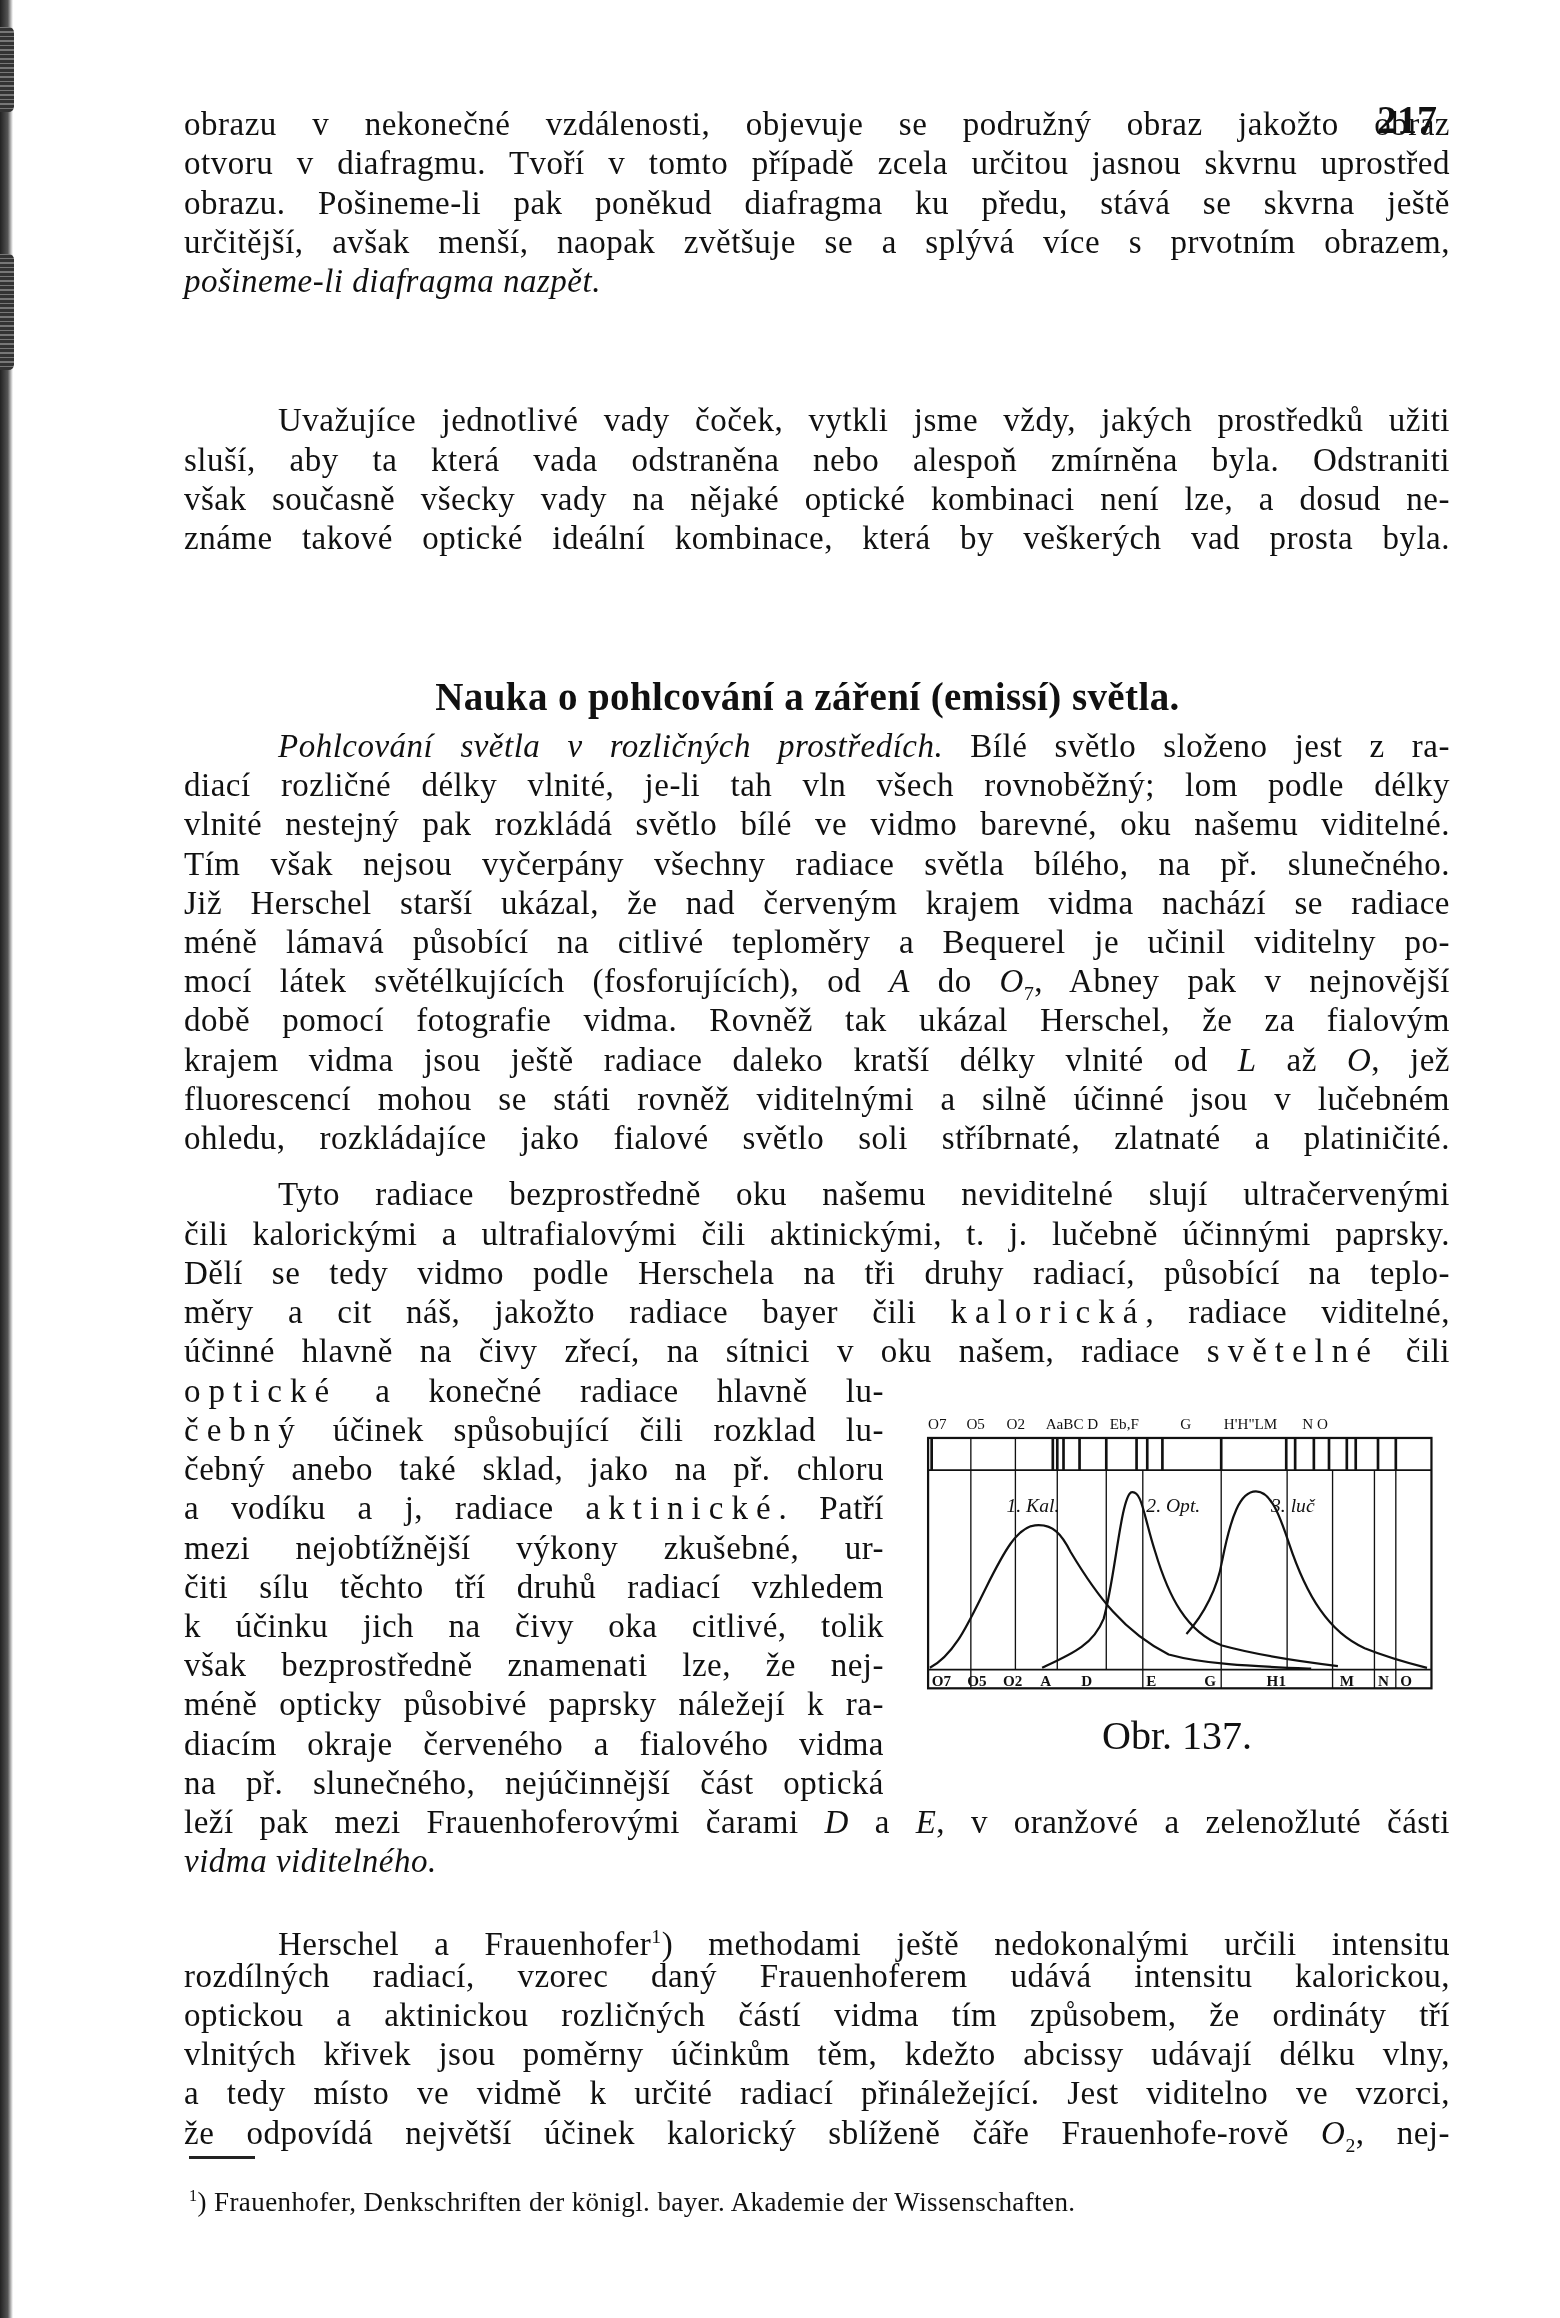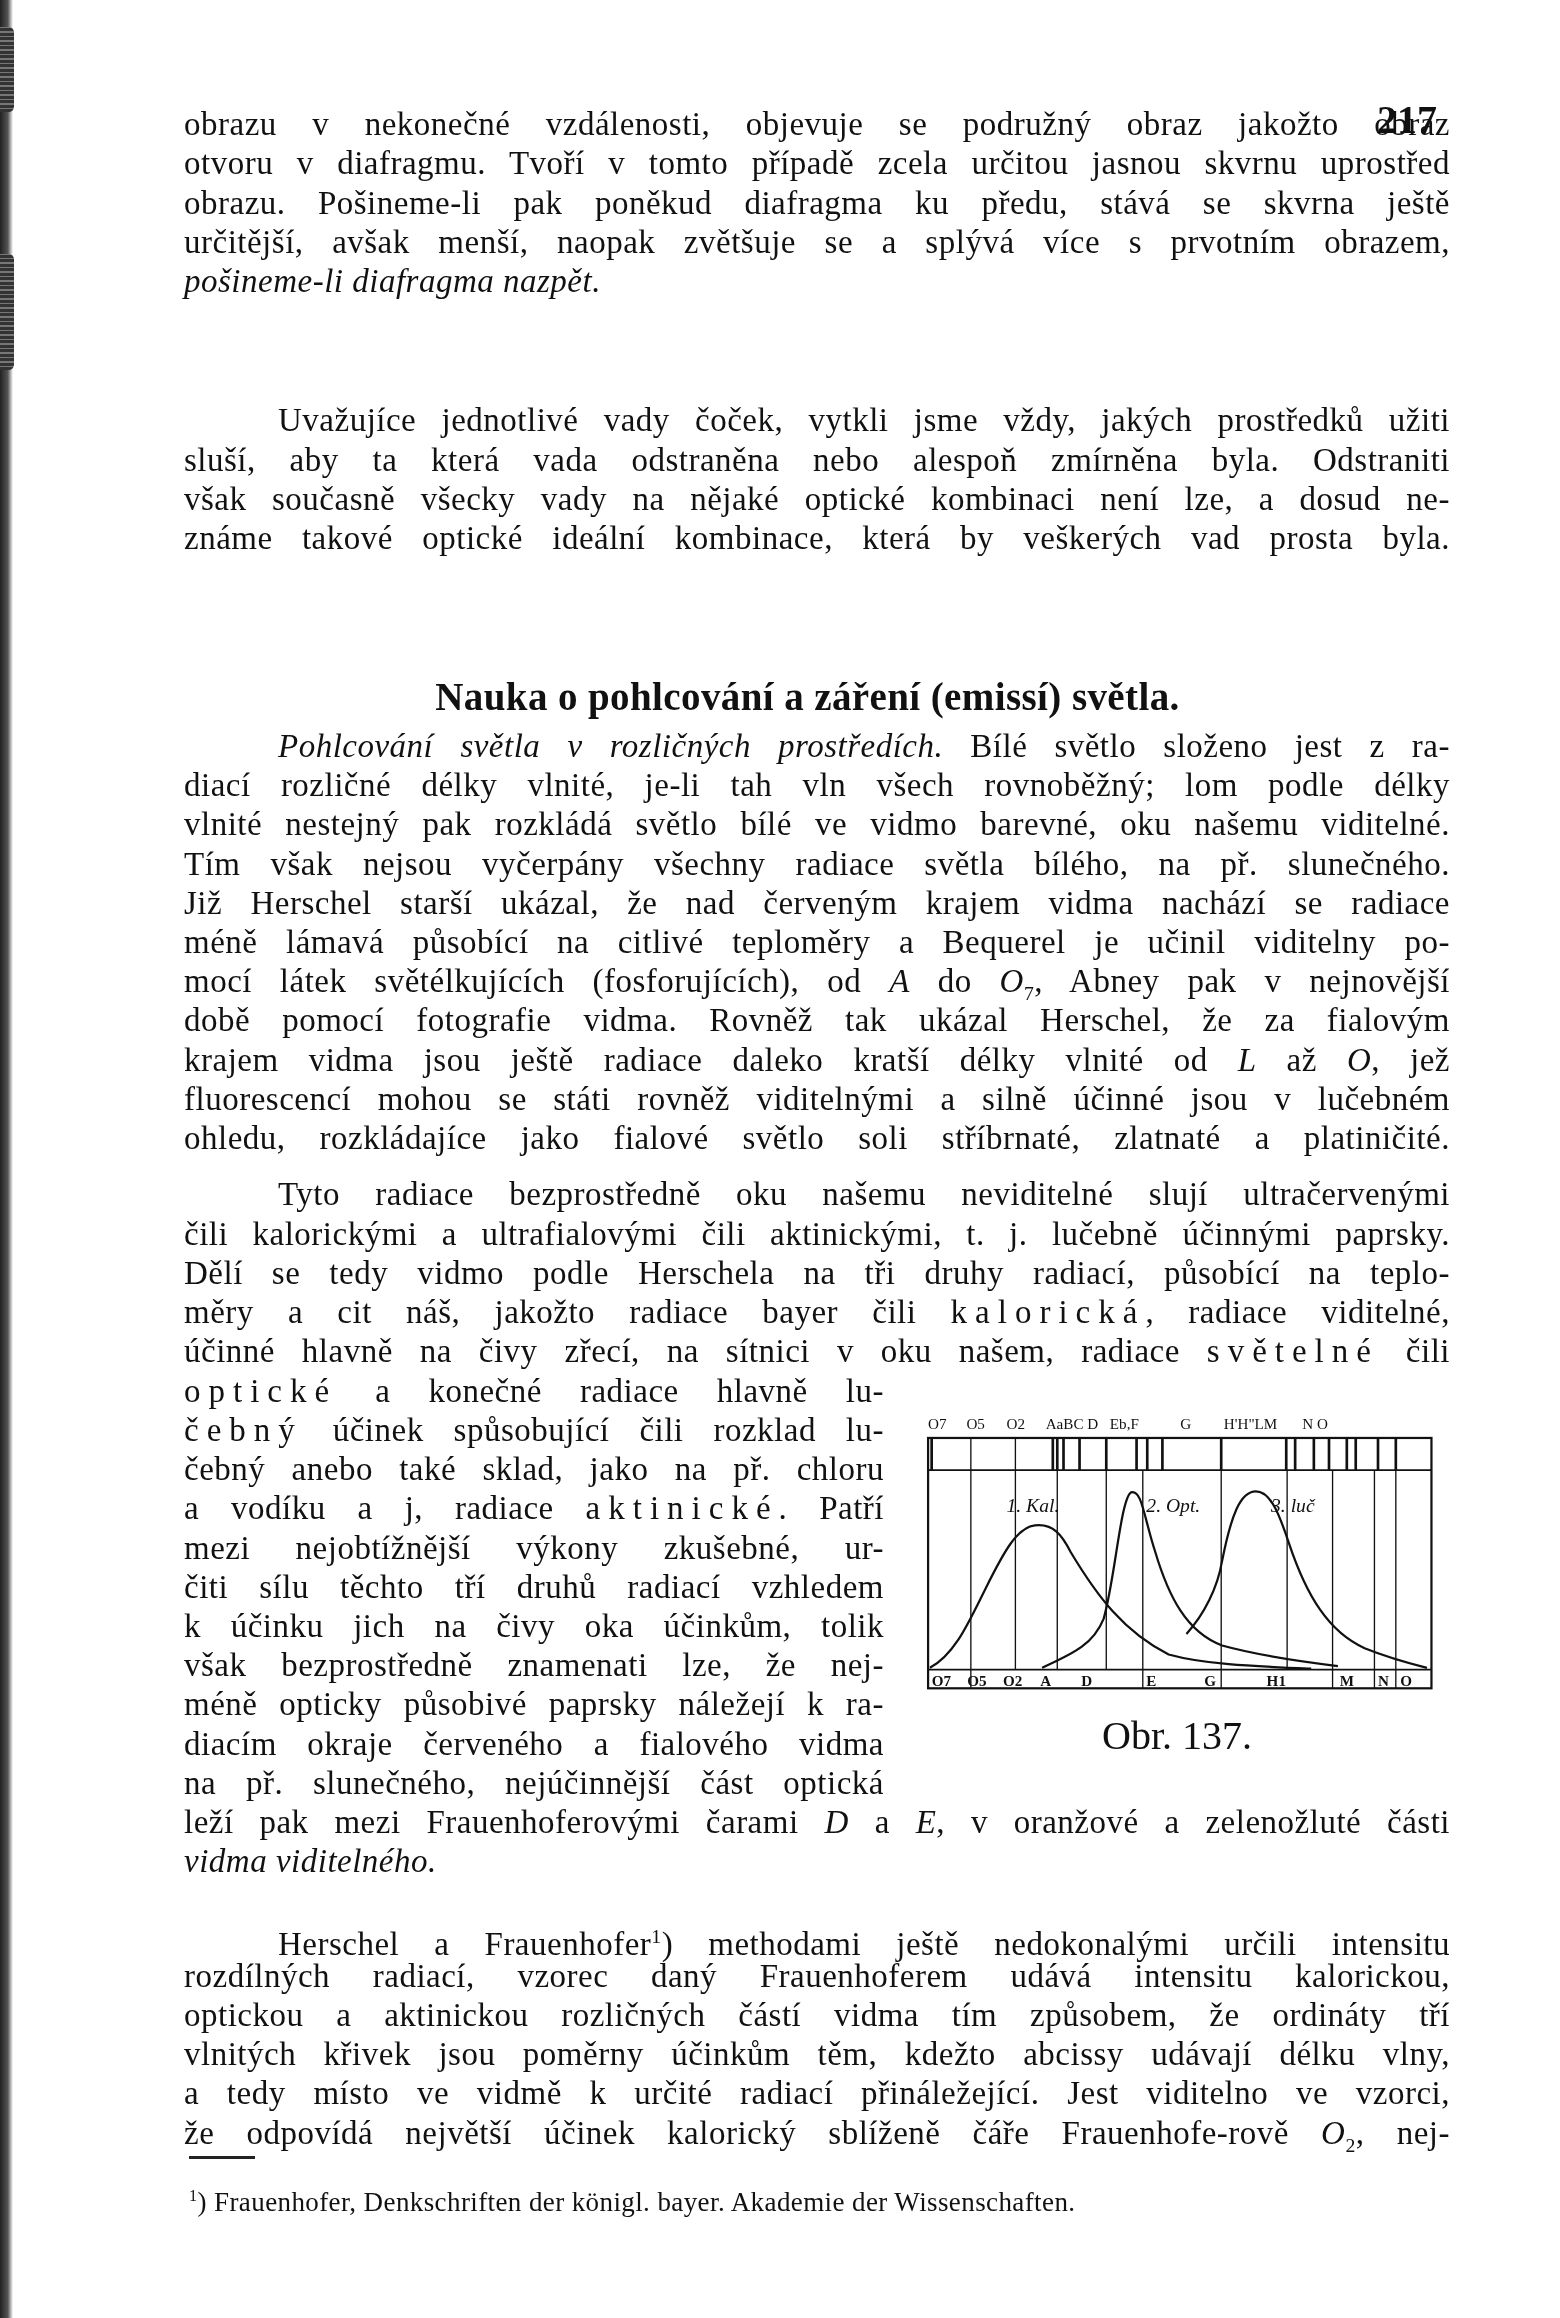--- a/index.html
+++ b/index.html
@@ -85,21 +85,21 @@
 <div class="line" style="top:1254px">Dělí se tedy vidmo podle Herschela na tři druhy radiací, působící na teplo-</div>
 <div class="line" style="top:1293px"><span>měry a cit náš, jakožto radiace bayer čili </span><span class="spaced">kalorická</span><span>, radiace viditelné,</span></div>
 <div class="line" style="top:1332px"><span>účinné hlavně na čivy zřecí, na sítnici v oku našem, radiace </span><span class="spaced">světelné</span><span> čili</span></div>
 
 <div class="line narrow" style="top:1372px"><span class="spaced">optické</span><span> a konečné radiace hlavně lu-</span></div>
 <div class="line narrow" style="top:1411px"><span class="spaced">čebný</span><span> účinek spůsobující čili rozklad lu-</span></div>
 <div class="line narrow" style="top:1450px">čebný anebo také sklad, jako na př. chloru</div>
 <div class="line narrow" style="top:1489px"><span>a vodíku a j, radiace </span><span class="spaced">aktinické</span><span>. Patří</span></div>
 <div class="line narrow" style="top:1529px">mezi nejobtížnější výkony zkušebné, ur-</div>
 <div class="line narrow" style="top:1568px">čiti sílu těchto tří druhů radiací vzhledem</div>
-<div class="line narrow" style="top:1607px">k účinku jich na čivy oka účinkům, tolik</div>
+<div class="line narrow" style="top:1607px">k účinku jich na čivy oka citlivé, tolik</div>
 <div class="line narrow" style="top:1646px">však bezprostředně znamenati lze, že nej-</div>
 <div class="line narrow" style="top:1685px">méně opticky působivé paprsky náležejí k ra-</div>
 <div class="line narrow" style="top:1725px">diacím okraje červeného a fialového vidma</div>
 <div class="line narrow" style="top:1764px">na př. slunečného, nejúčinnější část optická</div>
 <div class="line" style="top:1803px"><span>leží pak mezi Frauenhoferovými čarami </span><span class="ital">D</span><span> a </span><span class="ital">E</span><span>, v oranžové a zelenožluté části</span></div>
 <div class="line last" style="top:1842px">vidma viditelného.</div>
 
 <div class="figure">
   <svg width="526" height="294" viewBox="1030 1575 590 330" xmlns="http://www.w3.org/2000/svg">
     <g font-family="Liberation Serif, serif" font-size="17" fill="#111">

